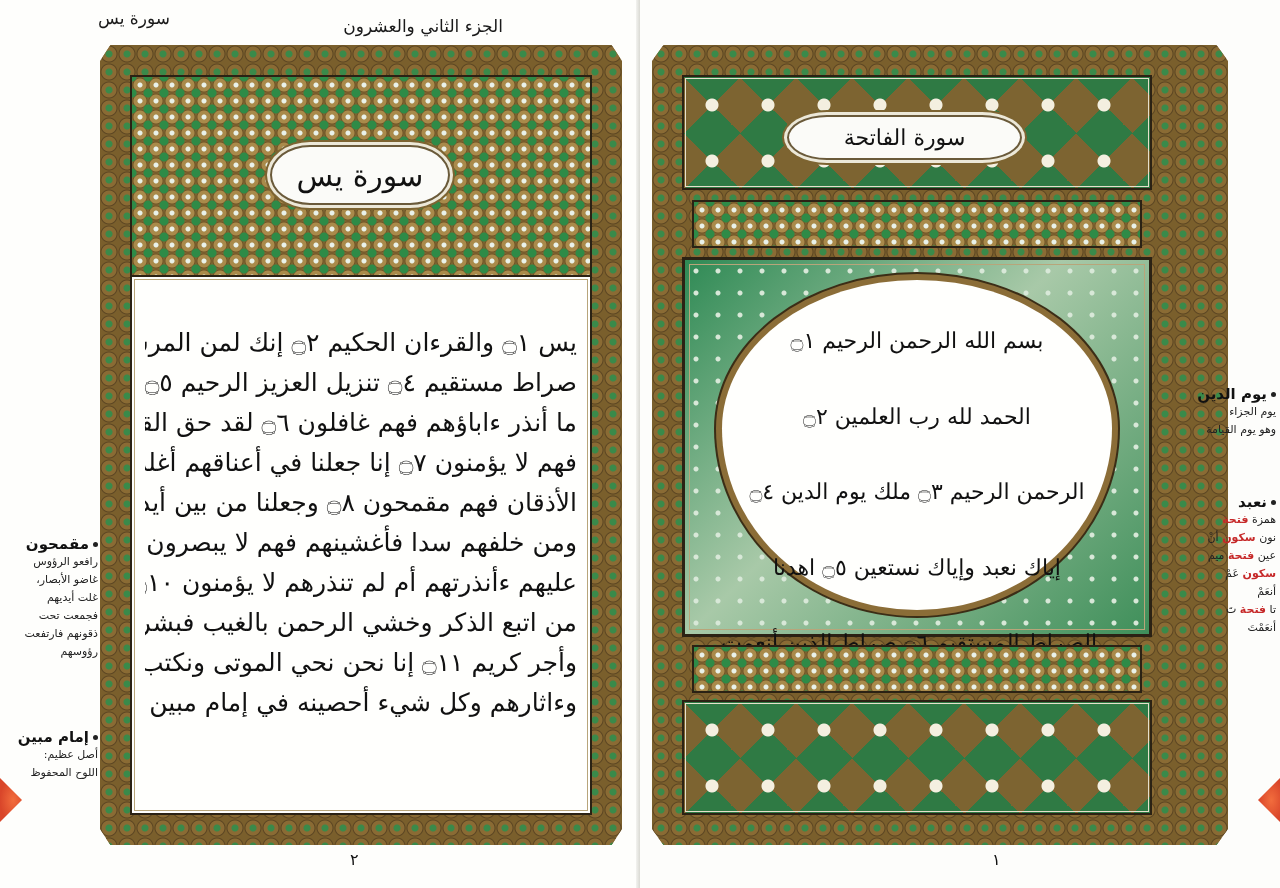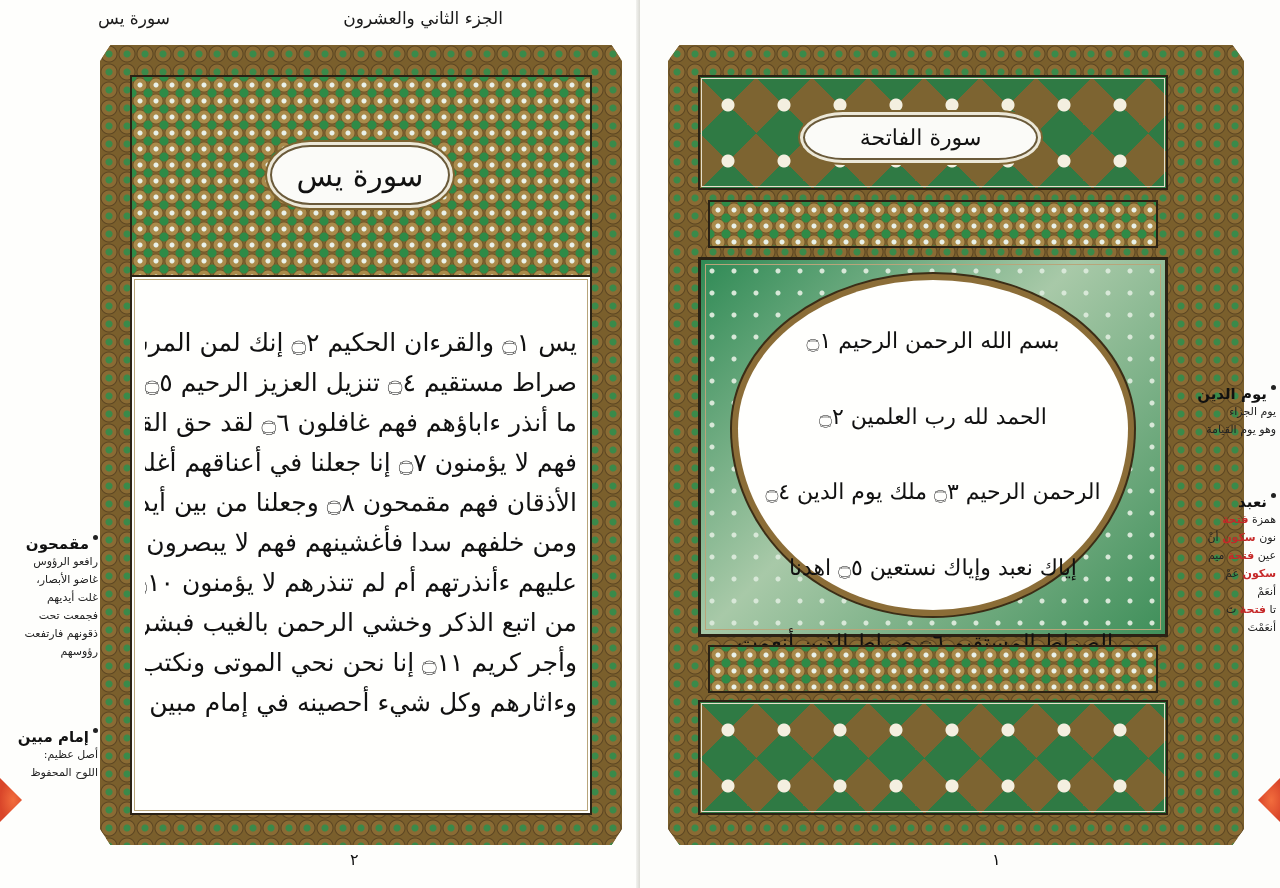--- a/index.html
+++ b/index.html
@@ -44,21 +44,21 @@
     direction: rtl; color: #111;
   }
 
   .bismillah { position: absolute; text-align: center; direction: rtl; font-size: 20px; }
   .verse-lines { position: absolute; direction: rtl; }
   .verse-line { display: block; text-align: justify; text-align-last: justify; direction: rtl;
     font-size: 25px; line-height: 40px; white-space: nowrap; overflow: hidden; }
   .red { color: #c62828; font-weight: bold; }
 
   .gloss { position: absolute; direction: rtl; text-align: right; font-family: "DejaVu Sans", sans-serif; }
-  .gloss-term { font-size: 15px; font-weight: bold; display: flex; gap: 4px; justify-content: flex-start; }
+  .gloss-term { font-size: 15px; font-weight: bold; display: flex; align-items: center; gap: 4px; justify-content: flex-start; }
   .gloss-bullet { width: 5px; height: 5px; border-radius: 50%; background: #222; display: inline-block; }
   .gloss-line { font-size: 11px; line-height: 18px; color: #222; }
 
   .page-number { position: absolute; top: 850px; font-size: 16px; font-family: "DejaVu Sans", sans-serif; }
 
   .tab-marker { position: absolute; width: 22px; height: 44px;
     background: radial-gradient(ellipse at 60% 50%, #f26d3d 0%, #d9462a 70%);
     display: flex; align-items: center; justify-content: center; color: #ffe; font-size: 7px; }
   .tab-left { left: 0; top: 778px; clip-path: polygon(0 0, 100% 50%, 0 100%); }
   .tab-right { right: 0; top: 778px; clip-path: polygon(100% 0, 0 50%, 100% 100%); }
@@ -83,21 +83,21 @@
   }
 </style>
 </head>
 <body>
 
 <div class="spread">
 
   <div class="page page-left">
 
     <div class="running-head" style="left:98px;">سورة يس</div>
-    <div class="running-head" style="right:137px;">الجزء الثاني والعشرون</div>
+    <div class="running-head" style="right:137px;margin-top:8px;">الجزء الثاني والعشرون</div>
 
     <div class="frame" style="left:100px; top:45px; width:522px; height:800px;">
       <div class="scallop"></div>
       <div class="band" style="left:30px; top:30px; width:462px; height:252px;"></div>
       <div class="surah-cartouche" style="left:170px; top:100px; width:180px; height:60px; font-size:30px;">
         <span>سورة يس</span>
       </div>
       <div class="text-panel" style="left:30px; top:230px; width:462px; height:540px;"></div>
 
 
@@ -139,21 +139,21 @@
 
     <div class="tab-marker tab-left"></div>
 
     <div class="page-number" style="left:350px;">٢</div>
   </div>
 
   <div class="gutter"></div>
 
   <div class="page page-right">
 
-    <div class="frame" style="left:28px; top:45px; width:576px; height:800px;">
+    <div class="frame" style="left:12px; top:45px; width:576px; height:800px;">
       <div class="scallop"></div>
       <div class="star-band" style="position:absolute; left:30px; top:30px; width:470px; height:115px;"></div>
       <div class="surah-cartouche" style="left:135px; top:70px; width:235px; height:45px; font-size:22px;">
         <span>سورة الفاتحة</span>
       </div>
       <div class="band" style="left:40px; top:155px; width:450px; height:48px;"></div>
 
       <div class="fatiha-panel" style="left:30px; top:212px; width:470px; height:380px;"></div>
       <div class="fatiha-arch" style="left:70px; top:235px; width:390px; height:330px;"></div>
 

